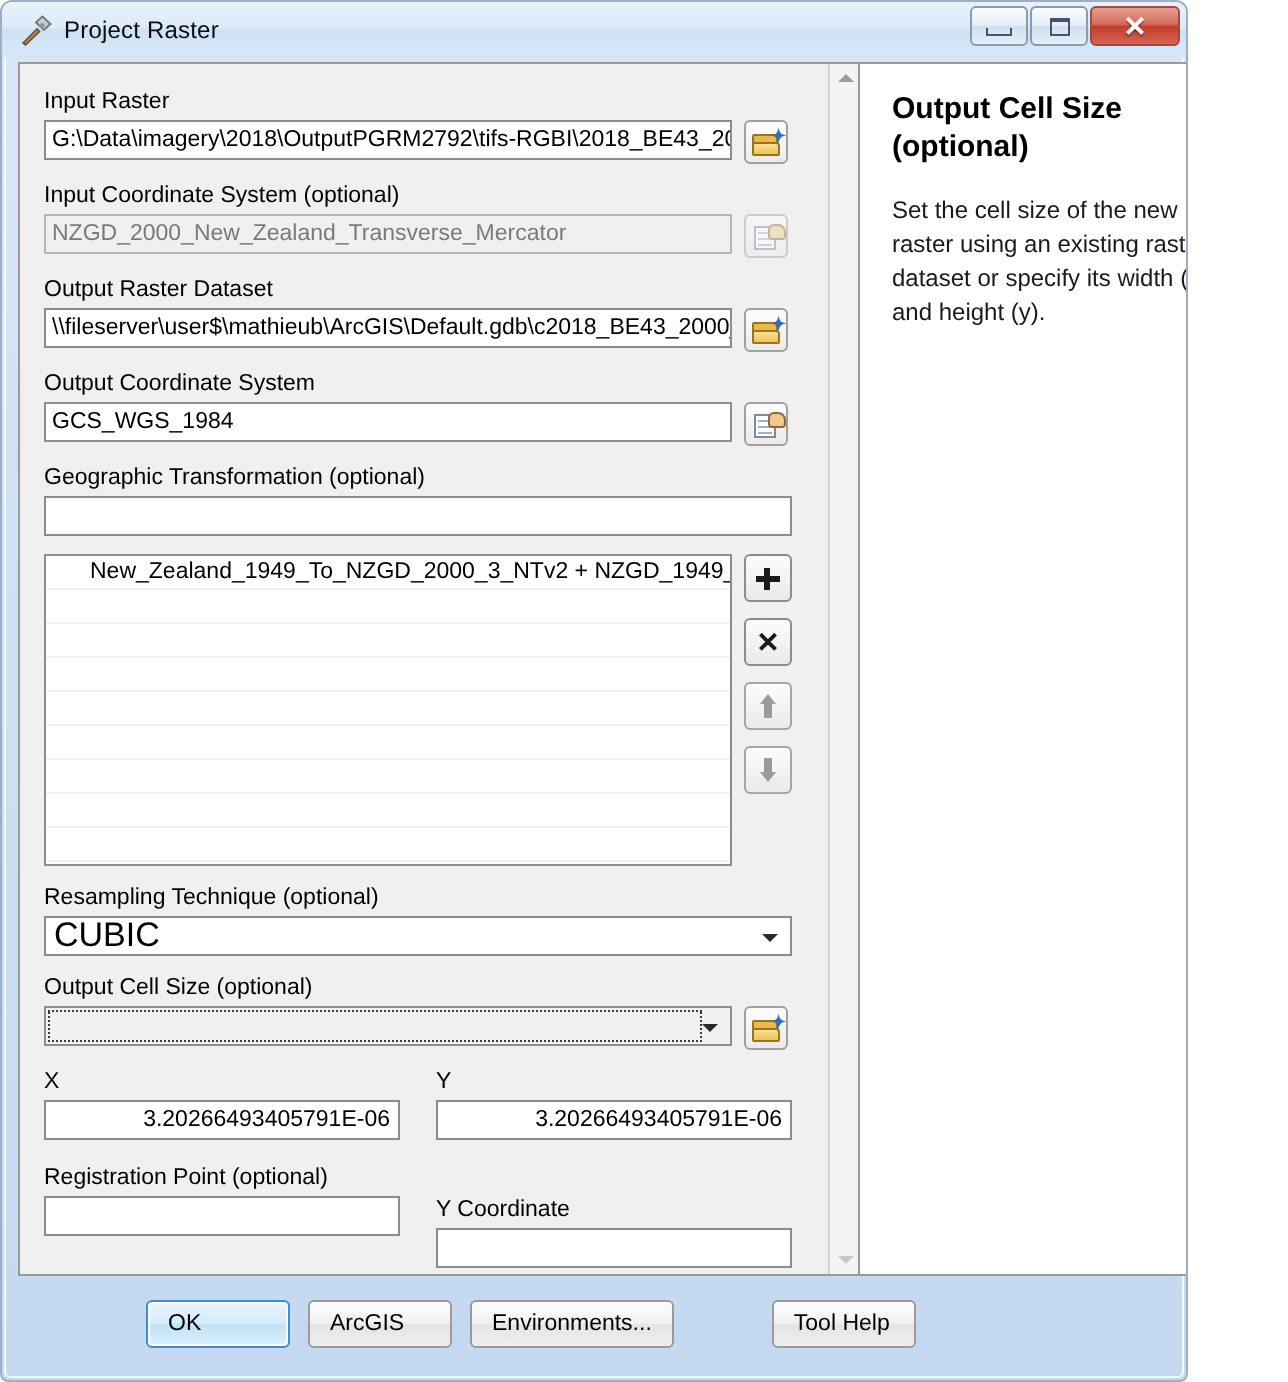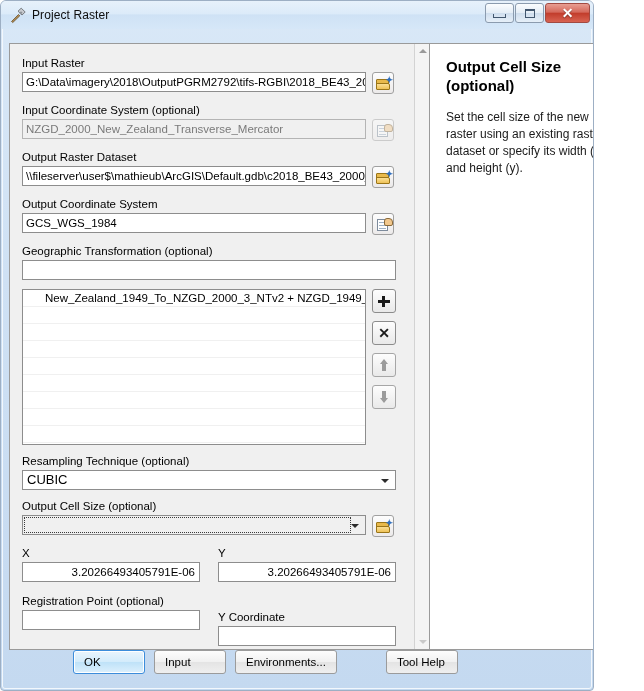--- a/index.html
+++ b/index.html
@@ -96,21 +96,21 @@
     font-weight: bold;
     line-height: 1;
     text-shadow: 0 1px 1px rgba(0,0,0,.4);
     font-family: "Liberation Sans", sans-serif;
   }
 
   
   .dialog-body {
     position: absolute;
     left: 8px;
-    top: 42px;
+    top: 30px;
     width: 628px;
     height: 607px;
     display: flex;
   }
 
   .params-outer {
     position: relative;
     width: 420px;
     height: 100%;
     box-sizing: border-box;
@@ -354,21 +354,21 @@
   .arr.down .shaft { top: 0; }
   .arr.down .head { bottom: 0; border-top: 5px solid #9b9b9b; }
 
   
   .combo {
     position: relative;
     height: 20px;
     box-sizing: border-box;
     border: 1px solid #8d8d8d;
     background: #ffffff;
-    font-size: 13px;
+    font-size: 17px;
     line-height: 18px;
     padding: 0 20px 0 4px;
     overflow: hidden;
     white-space: nowrap;
   }
   .combo.w374 { width: 374px; flex: none; }
   .combo.w344 { width: 344px; flex: none; background: #f0f0f0; }
   .combo .caret {
     position: absolute;
     right: 6px; top: 8px;
@@ -624,17 +624,17 @@
       </div>
       <div class="vscroll">
         <span class="arrow-up"></span>
         <span class="arrow-down"></span>
       </div>
     </div>
   </div>
 
   <div class="footer">
     <div class="btn primary">OK</div>
-    <div class="btn">Input</div>
+    <div class="btn">ArcGIS</div>
     <div class="btn">Environments...</div>
     <div class="btn toolhelp">Tool Help</div>
   </div>
 </div>
 
 </body></html>

